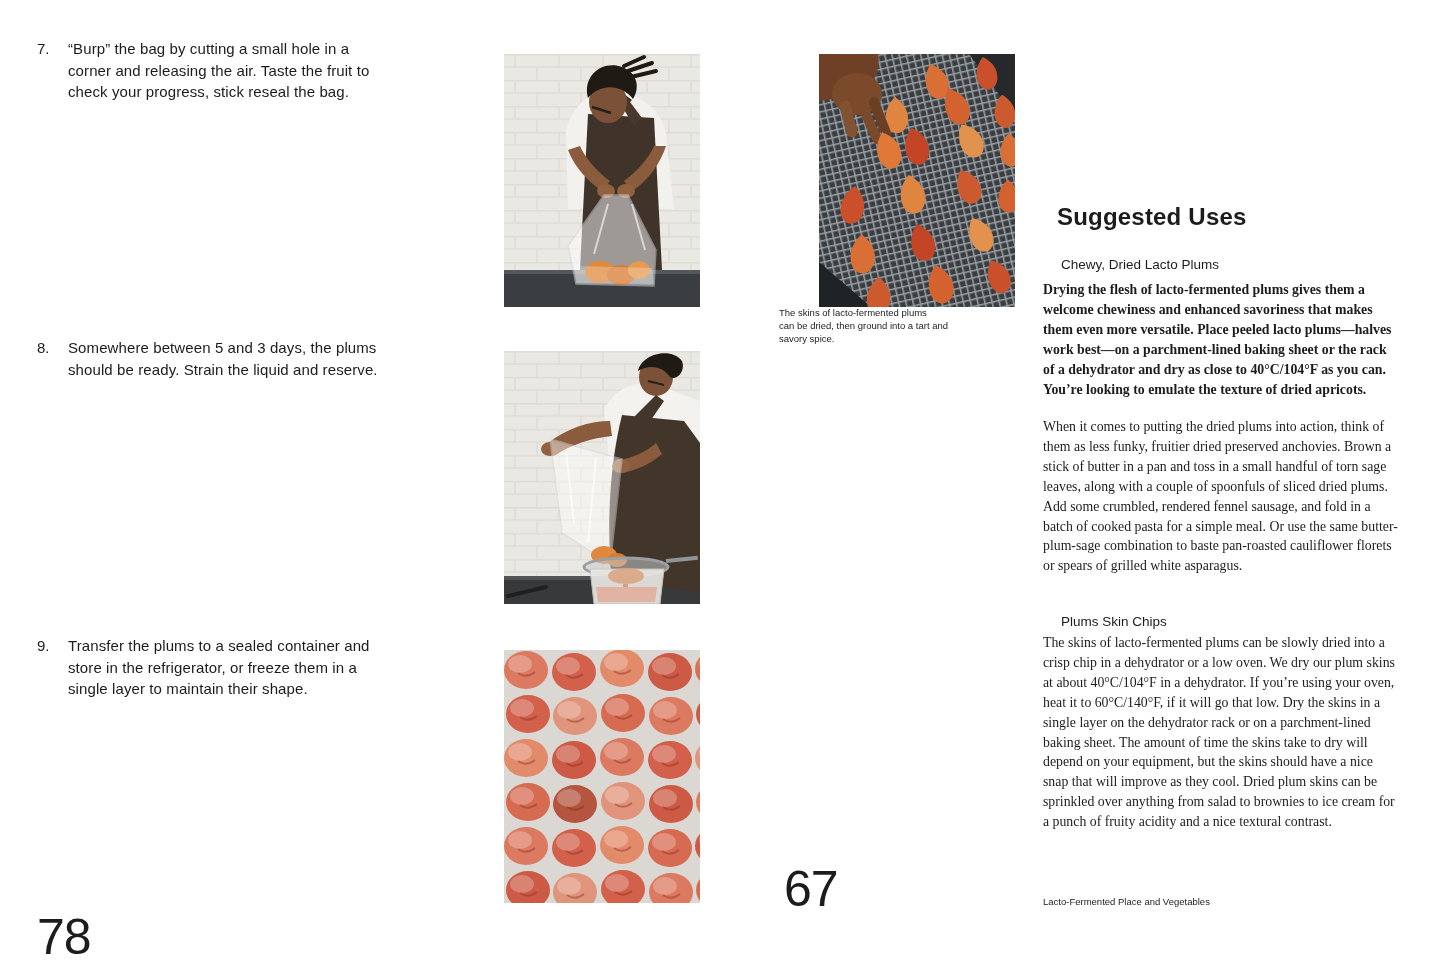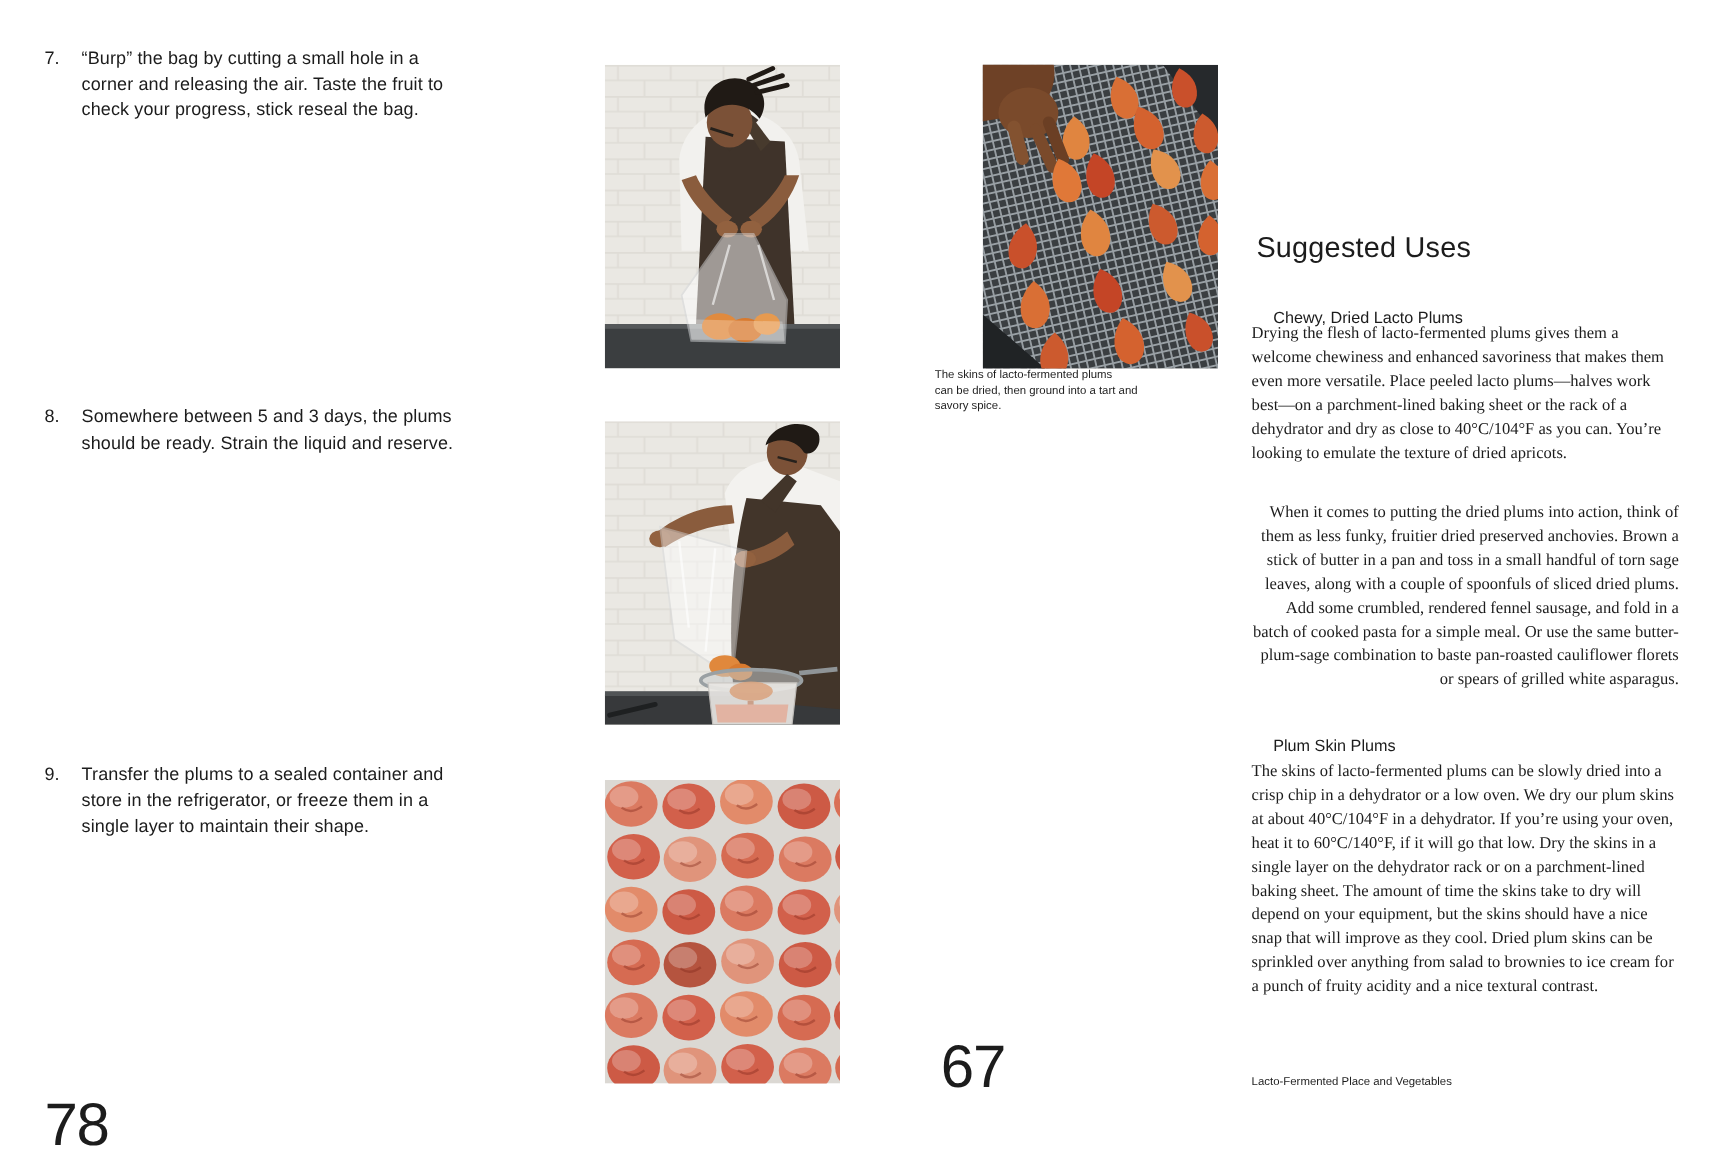--- a/index.html
+++ b/index.html
@@ -16,29 +16,29 @@
   .photo svg{display:block;width:100%;height:100%;}
   #photo-1{left:464px;top:38px;}
   #photo-2{left:464px;top:335px;}
   #photo-3{left:464px;top:634px;}
   #photo-4{left:779px;top:38px;}
 
   .caption{position:absolute;left:779px;top:306px;width:200px;
            font-size:9.5px;line-height:13px;white-space:pre-line;}
 
   
-  .heading{position:absolute;left:1043px;top:189px;margin:4px;
-           font-size:24px;font-weight:400;letter-spacing:0.2px;}
+  .heading{position:absolute;left:1043px;top:189px;margin:14px;
+           font-size:24px;font-weight:700;letter-spacing:0.2px;}
   .subheading{position:absolute;left:1043px;margin:18px;font-size:13.5px;font-weight:normal;}
   #sub-1{top:239px;}
   #sub-2{top:596px;}
   .body-para{position:absolute;left:1043px;width:356px;margin:0;
              font-family:"Liberation Serif",serif;font-size:13.8px;line-height:19.9px;}
-  #para-1{top:268px;}
-  #para-2{top:417px;text-align:right;}
+  #para-1{top:280px;font-weight:bold;}
+  #para-2{top:417px;}
   #para-3{top:633px;}
 
   .page-num{position:absolute;font-size:50px;font-weight:500;letter-spacing:-1px;}
   #pagenum-78{left:37px;top:908px;}
   #pagenum-79{left:784px;top:860px;}
 
   .running-footer{position:absolute;left:1043px;top:896px;font-size:9.5px;}
 </style>
 </head>
 <body>
@@ -220,21 +220,21 @@
     <figcaption class="caption">The skins of lacto-fermented plums
 can be dried, then ground into a tart and
 savory spice.</figcaption>
 
     <h1 class="heading">Suggested Uses</h1>
 
     <h2 class="subheading" id="sub-1">Chewy, Dried Lacto Plums</h2>
     <p class="body-para" id="para-1">Drying the flesh of lacto-fermented plums gives them a welcome chewiness and enhanced savoriness that makes them even more versatile. Place peeled lacto plums—halves work best—on a parchment-lined baking sheet or the rack of a dehydrator and dry as close to 40°C/104°F as you can. You’re looking to emulate the texture of dried apricots.</p>
     <p class="body-para" id="para-2">When it comes to putting the dried plums into action, think of them as less funky, fruitier dried preserved anchovies. Brown a stick of butter in a pan and toss in a small handful of torn sage leaves, along with a couple of spoonfuls of sliced dried plums. Add some crumbled, rendered fennel sausage, and fold in a batch of cooked pasta for a simple meal. Or use the same butter-plum-sage combination to baste pan-roasted cauliflower florets or spears of grilled white asparagus.</p>
 
-    <h2 class="subheading" id="sub-2">Plum Skin Plums</h2>
+    <h2 class="subheading" id="sub-2">Plums Skin Chips</h2>
     <p class="body-para" id="para-3">The skins of lacto-fermented plums can be slowly dried into a crisp chip in a dehydrator or a low oven. We dry our plum skins at about 40°C/104°F in a dehydrator. If you’re using your oven, heat it to 60°C/140°F, if it will go that low. Dry the skins in a single layer on the dehydrator rack or on a parchment-lined baking sheet. The amount of time the skins take to dry will depend on your equipment, but the skins should have a nice snap that will improve as they cool. Dried plum skins can be sprinkled over anything from salad to brownies to ice cream for a punch of fruity acidity and a nice textural contrast.</p>
 
     <div class="page-num" id="pagenum-79">67</div>
 
     <div class="running-footer">Lacto-Fermented Place and Vegetables</div>
   </section>
 
 </div>
 
 </body></html>

